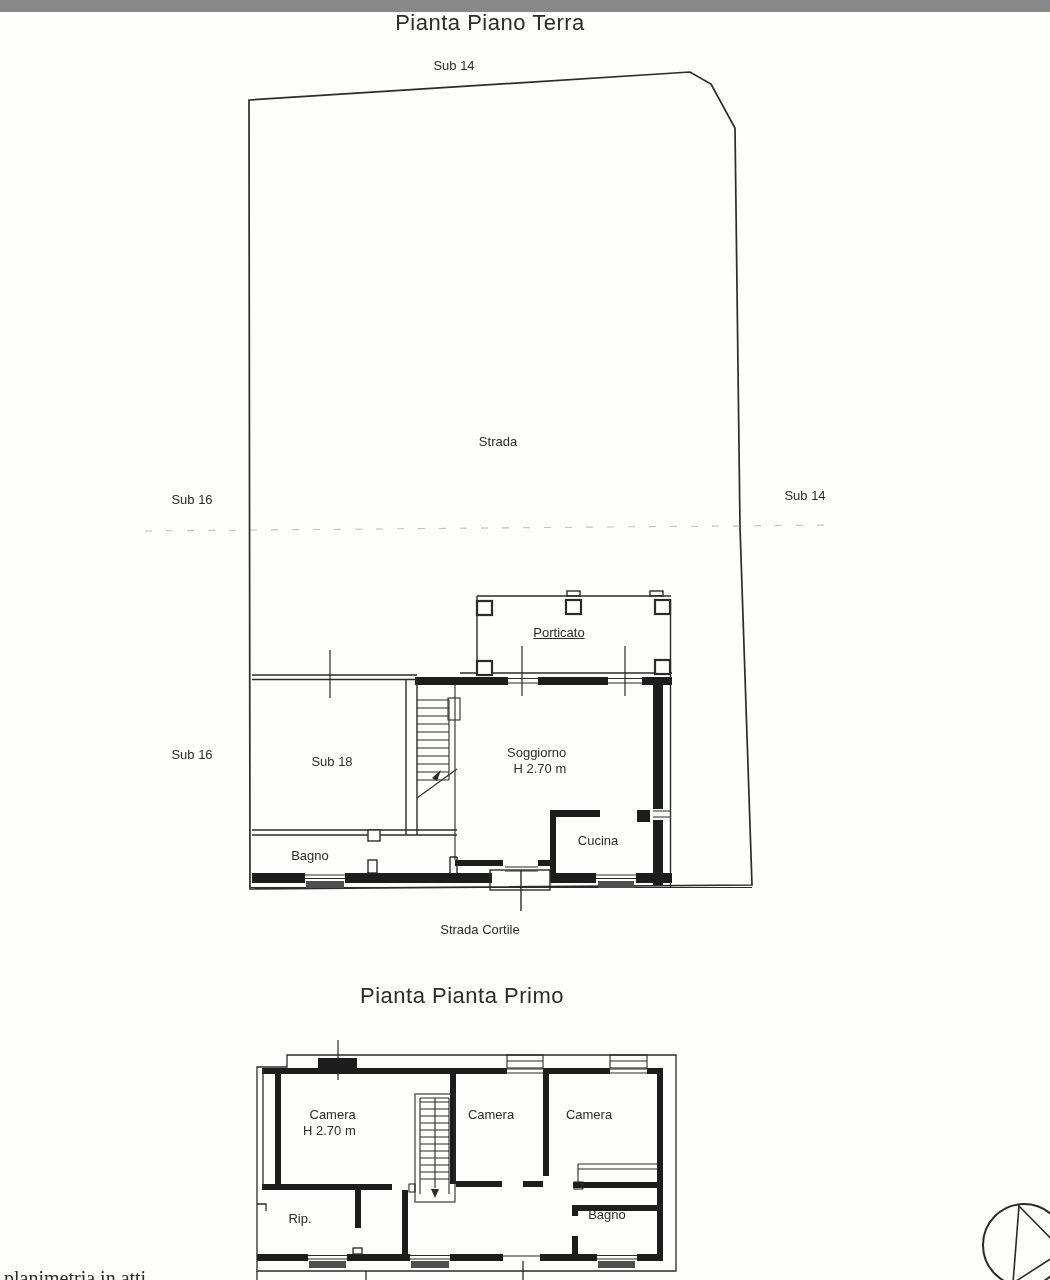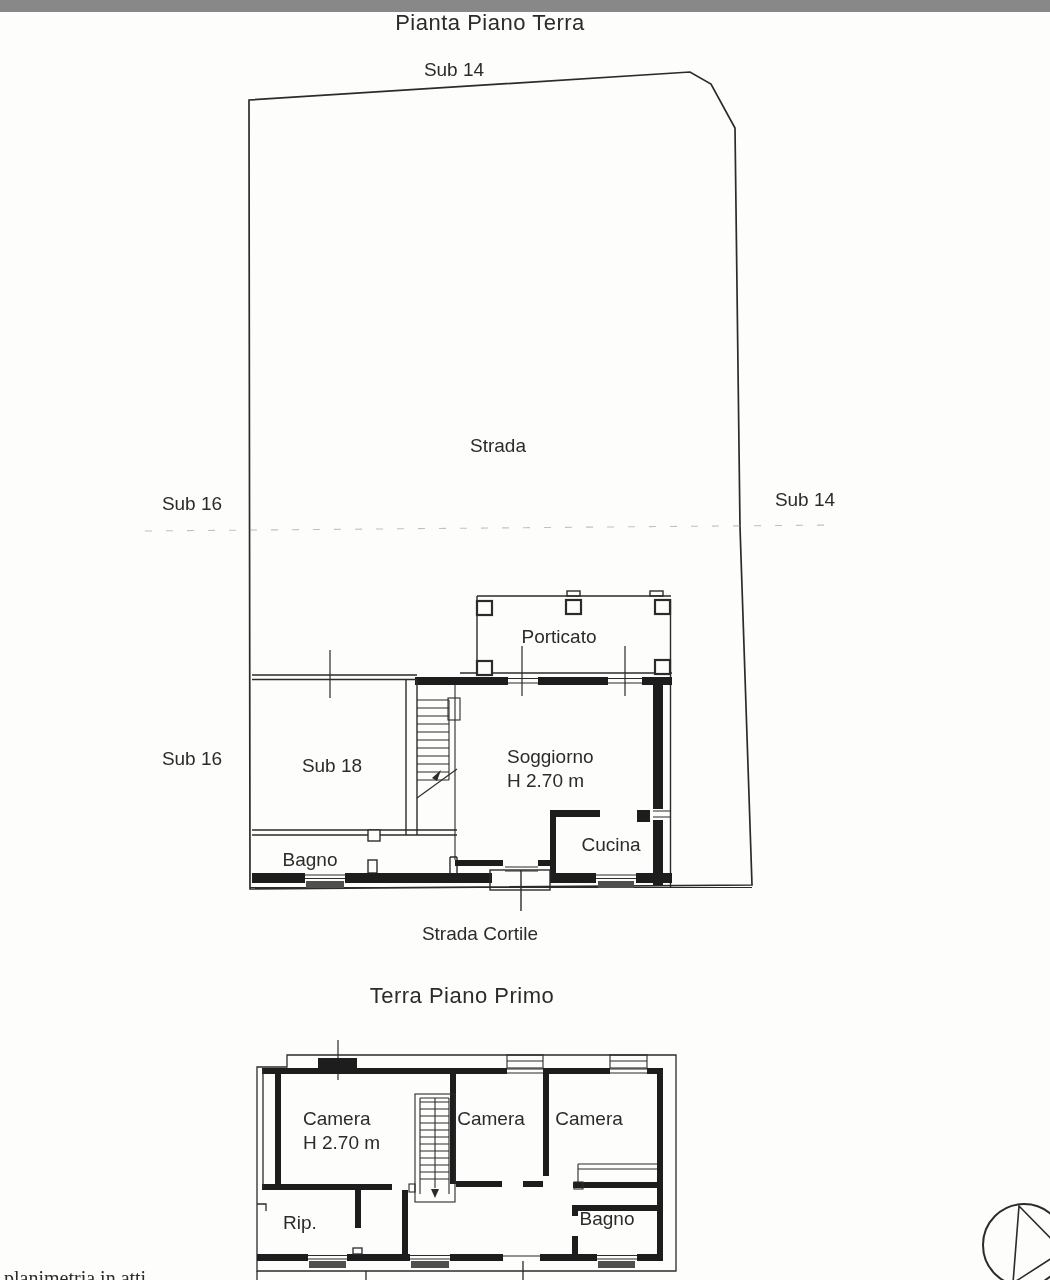--- a/index.html
+++ b/index.html
@@ -5,25 +5,25 @@
   :root{
     --paper:#fdfdfc; --ink:#2b2b2b; --wall:#1d1d1d; --faint:#9a9a9a; --sill:#4f4f4f;
   }
   html,body{margin:0;padding:0;background:#888;}
   #page{
     position:relative; width:1050px; height:1280px; margin:12px auto;
     background:var(--paper); overflow:hidden;
     font-family:"Liberation Sans", sans-serif; color:var(--ink);
   }
   #plan-svg{position:absolute;left:0;top:0;width:1050px;height:1280px;}
-  .lbl{position:absolute; white-space:pre; color:var(--ink); font-size:19px; line-height:1.15;}
+  .lbl{position:absolute; white-space:pre; color:var(--ink); font-size:13px; line-height:1.15;}
   .lbl.center{transform:translateX(-50%);}
   .title{font-size:22px; letter-spacing:.5px;}
   .serif{font-family:"Liberation Serif", serif; font-size:20px;}
-  .twoline{line-height:1.25;}
+  .twoline{line-height:1.25;text-align:right;}
 </style>
 </head>
 <body>
 
 <div id="page">
 
   <svg id="plan-svg" viewBox="0 0 1050 1280" xmlns="http://www.w3.org/2000/svg">
 
     <g stroke="var(--ink)" fill="none" stroke-width="1.4">
 
@@ -171,35 +171,35 @@
   <div class="lbl title center" style="left:490px; top:-2px;">Pianta Piano Terra</div>
 
   <div class="lbl center" style="left:454px; top:47px;">Sub 14</div>
 
   <div class="lbl center" style="left:498px; top:423px;">Strada</div>
 
   <div class="lbl center" style="left:192px; top:481px;">Sub 16</div>
 
   <div class="lbl center" style="left:805px; top:477px;">Sub 14</div>
 
-  <div class="lbl center" style="left:559px; top:614px;">Porticato</div>
+  <div class="lbl center" style="left:559px; top:614px;text-decoration:underline;">Porticato</div>
 
   <div class="lbl center" style="left:192px; top:736px;">Sub 16</div>
 
   <div class="lbl center" style="left:332px; top:743px;text-align:right;">Sub 18</div>
 
   <div class="lbl twoline" style="left:507px; top:733px;"><span>Soggiorno</span><br><span>H 2.70 m</span></div>
 
-  <div class="lbl center" style="left:611px; top:822px;">Cucina</div>
+  <div class="lbl center" style="left:598px; top:822px;">Cucina</div>
 
   <div class="lbl center" style="left:310px; top:837px;">Bagno</div>
 
   <div class="lbl center" style="left:480px; top:911px;">Strada Cortile</div>
 
-  <div class="lbl title center" style="left:462px; top:971px;">Terra Piano Primo</div>
+  <div class="lbl title center" style="left:462px; top:971px;">Pianta Pianta Primo</div>
 
   <div class="lbl twoline" style="left:303px; top:1095px;"><span>Camera</span><br><span>H 2.70 m</span></div>
 
   <div class="lbl center" style="left:491px; top:1096px;">Camera</div>
 
   <div class="lbl center" style="left:589px; top:1096px;">Camera</div>
 
   <div class="lbl center" style="left:300px; top:1200px;">Rip.</div>
 
   <div class="lbl center" style="left:607px; top:1196px;">Bagno</div>

